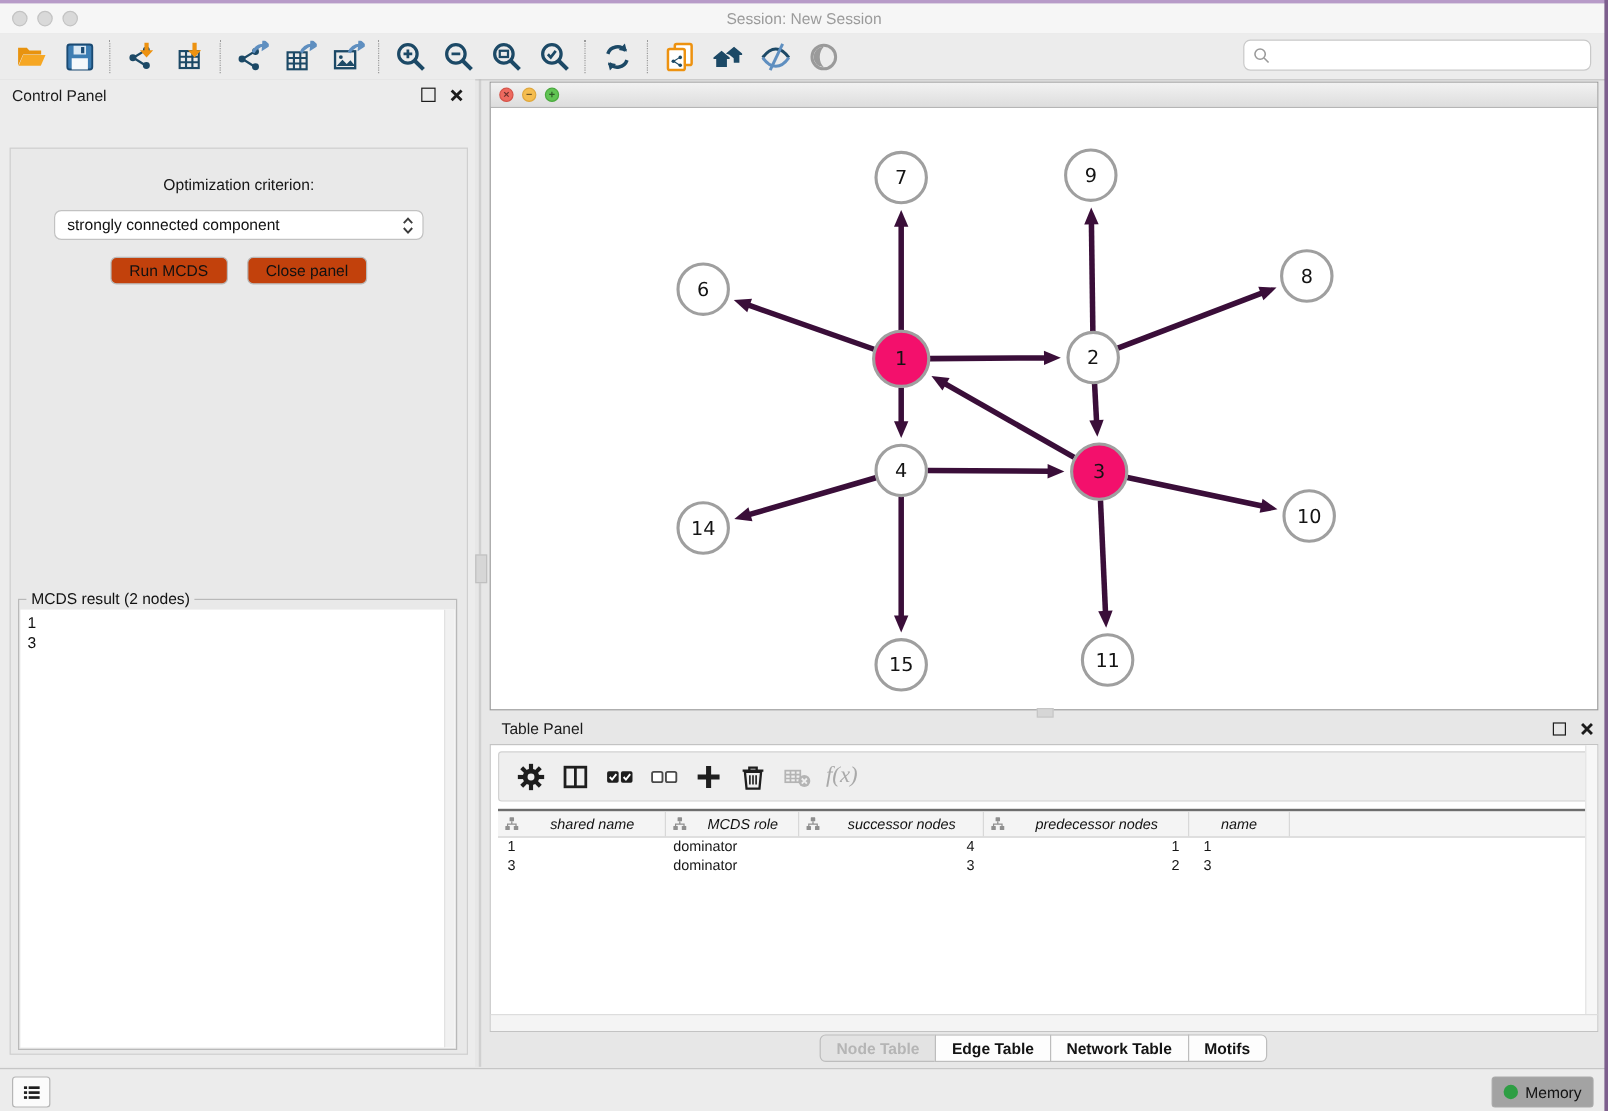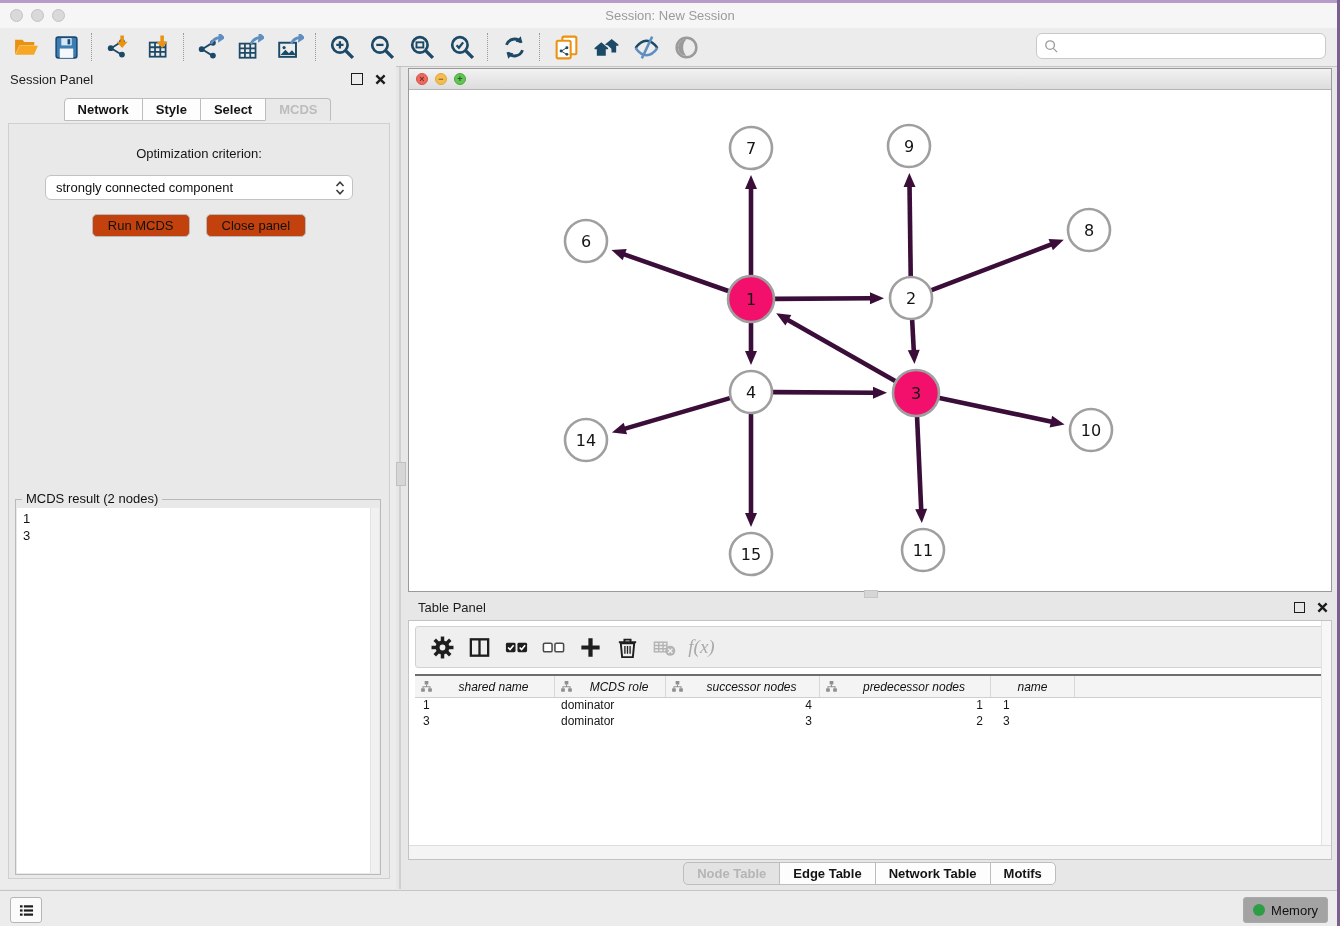--- a/index.html
+++ b/index.html
@@ -262,34 +262,28 @@
       <svg viewBox="0 0 16 16">
         <circle cx="6.5" cy="6.5" r="4.6" fill="none" stroke="#9a9a9a" stroke-width="1.4"></circle>
         <path d="M10 10l4 4" stroke="#9a9a9a" stroke-width="1.4"></path>
       </svg>
       <input placeholder="" style="">
     </div>
   </div>
 
   <div class="control-panel">
     <div class="panel-head">
-      <span class="panel-title">Session Panel</span>
+      <span class="panel-title">Control Panel</span>
       <span class="float-ic"></span>
       <span class="close-ic">
         <svg viewBox="0 0 12 12">
             <path d="M1.5 1.5l9 9M10.5 1.5l-9 9" stroke="#1c1c1c" stroke-width="2.6"></path>
           </svg>
       </span>
     </div>
-    <div class="ctabs" id="control-tabs">
-        <div class="ctab">Network</div>
-        <div class="ctab">Style</div>
-        <div class="ctab">Select</div>
-        <div class="ctab active">MCDS</div>
-      </div>
     <div class="cbody">
       <div class="opt-label">Optimization criterion:</div>
       <div class="dropdown">
         <span class="dval">strongly connected component</span>
         <svg viewBox="0 0 12 16">
           <path d="M2.5 6l3.5-3.8L9.5 6" fill="none" stroke="#3c3c3c" stroke-width="1.6"></path>
           <path d="M2.5 10l3.5 3.8L9.5 10" fill="none" stroke="#3c3c3c" stroke-width="1.6"></path>
         </svg>
       </div>
       <div class="btnrow">

